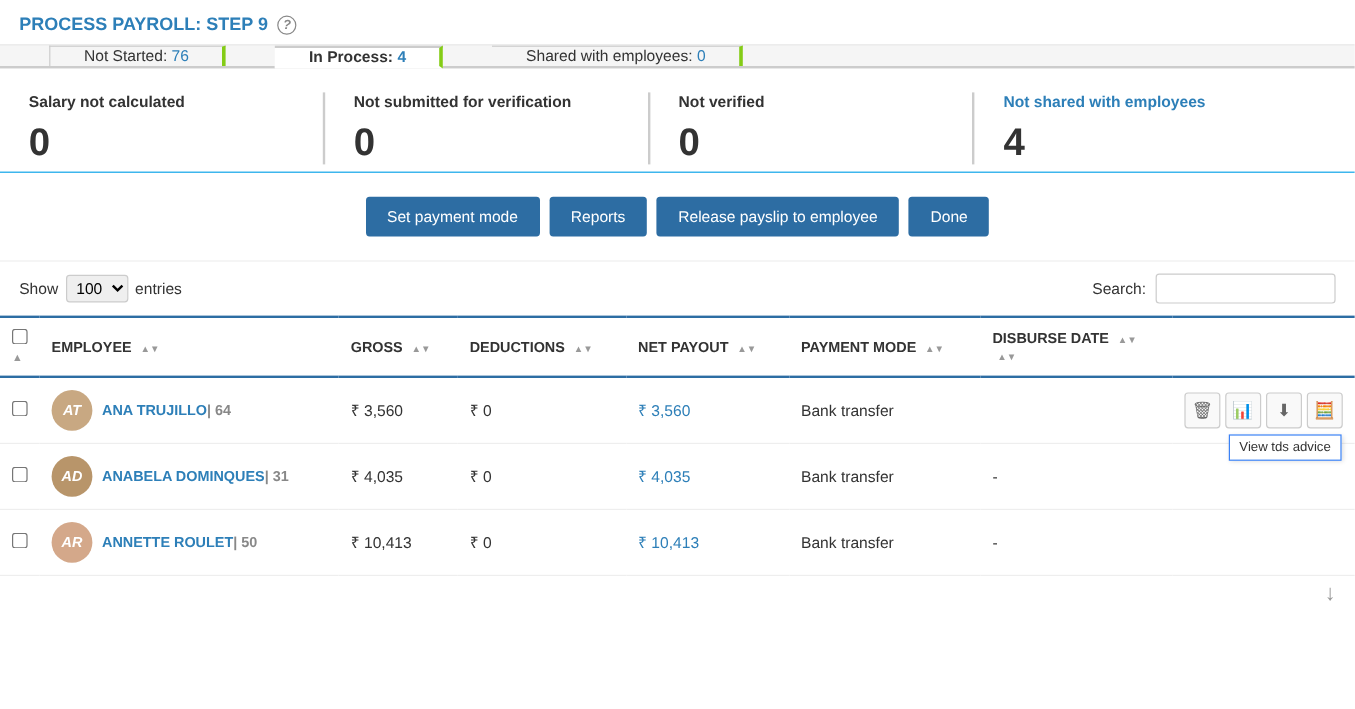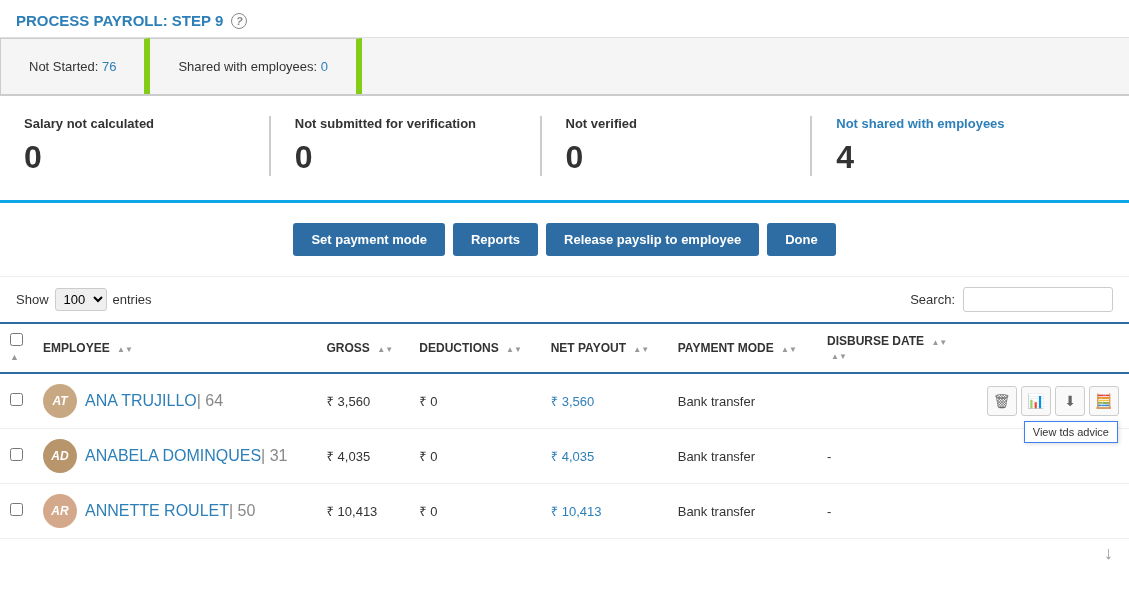--- a/index.html
+++ b/index.html
@@ -24,28 +24,29 @@
       font-size: 11px; color: #888; cursor: pointer; font-style: italic; font-weight: bold;
     }
 
     .tabs-bar {
       display: flex;
       border-bottom: 2px solid #ccc;
       background: #f5f5f5;
     }
 
     .tab {
-      padding: 20px 28px;
+      padding: 0 28px;
       cursor: pointer;
       font-size: 13px;
       border-top: 1px solid #ccc;
-      border-right: 6px solid #84cc16;
+      border-right: 3px solid #84cc16;
       white-space: nowrap;
       background: #f5f5f5;
       color: #333;
+      margin-left: 41px;
     }
 
     .tab.active {
       background: #fff;
       border-top: 2px solid #ccc;
       border-bottom: 2px solid #fff;
       margin-bottom: -2px;
       font-weight: 600;
       color: #333;
     }
@@ -53,23 +54,23 @@
     .tab:first-child {
       border-left: 1px solid #ccc;
     }
 
     .tab-count {
       color: #2d7fb8;
     }
 
     .summary-section {
       display: flex;
-      padding: 20px 24px 24px;
+      padding: 20px 24px 6px;
       gap: 0;
-      border-bottom: 3px solid #0ea5e9;
+      border-bottom: 1px solid #0ea5e9;
     }
 
     .summary-item {
       flex: 1;
       padding: 0 24px 0 0;
       border-right: 2px solid #ccc;
       margin-right: 24px;
     }
 
     .summary-item:last-child {
@@ -101,21 +102,21 @@
       padding: 20px 16px;
       border-bottom: 1px solid #eee;
     }
 
     .btn {
       padding: 9px 18px;
       border: none;
       border-radius: 3px;
       cursor: pointer;
       font-size: 13px;
-      font-weight: 700;
+      font-weight: 400;
     }
 
     .btn-primary {
       background: #2d6da3;
       color: #fff;
     }
 
     .table-controls {
       display: flex;
       justify-content: space-between;
@@ -197,23 +198,23 @@
       width: 34px; height: 34px;
       border-radius: 50%;
       background: #ccc;
       overflow: hidden;
       display: flex; align-items: center; justify-content: center;
       flex-shrink: 0;
       font-style: italic;
     }
 
     .emp-name {
-      font-size: 16px;
+      font-size: 12px;
       color: #2d7fb8;
-      font-weight: 400;
+      font-weight: 700;
       cursor: pointer;
     }
 
     .emp-id {
       color: #888;
     }
 
     .amount { color: #333; }
     .amount-blue { color: #2d7fb8; }
 
@@ -265,20 +266,21 @@
 </head>
 <body>
 
 <div class="page-title">
   <span>PROCESS PAYROLL: STEP 9</span>
   <span class="help-icon">?</span>
 </div>
 
 <div class="tabs-bar">
 <div class="tab"><span>Not Started: </span><span class="tab-count">76</span></div>
+    <div class="tab active"><span>In Process: </span><span class="tab-count">4</span></div>
     <div class="tab"><span>Shared with employees: </span><span class="tab-count">0</span></div>
   </div>
 
 <div class="summary-section">
 <div class="summary-item">
       <div class="summary-label">Salary not calculated</div>
       <div class="summary-value">0</div>
     </div>
     <div class="summary-item">
       <div class="summary-label">Not submitted for verification</div>

